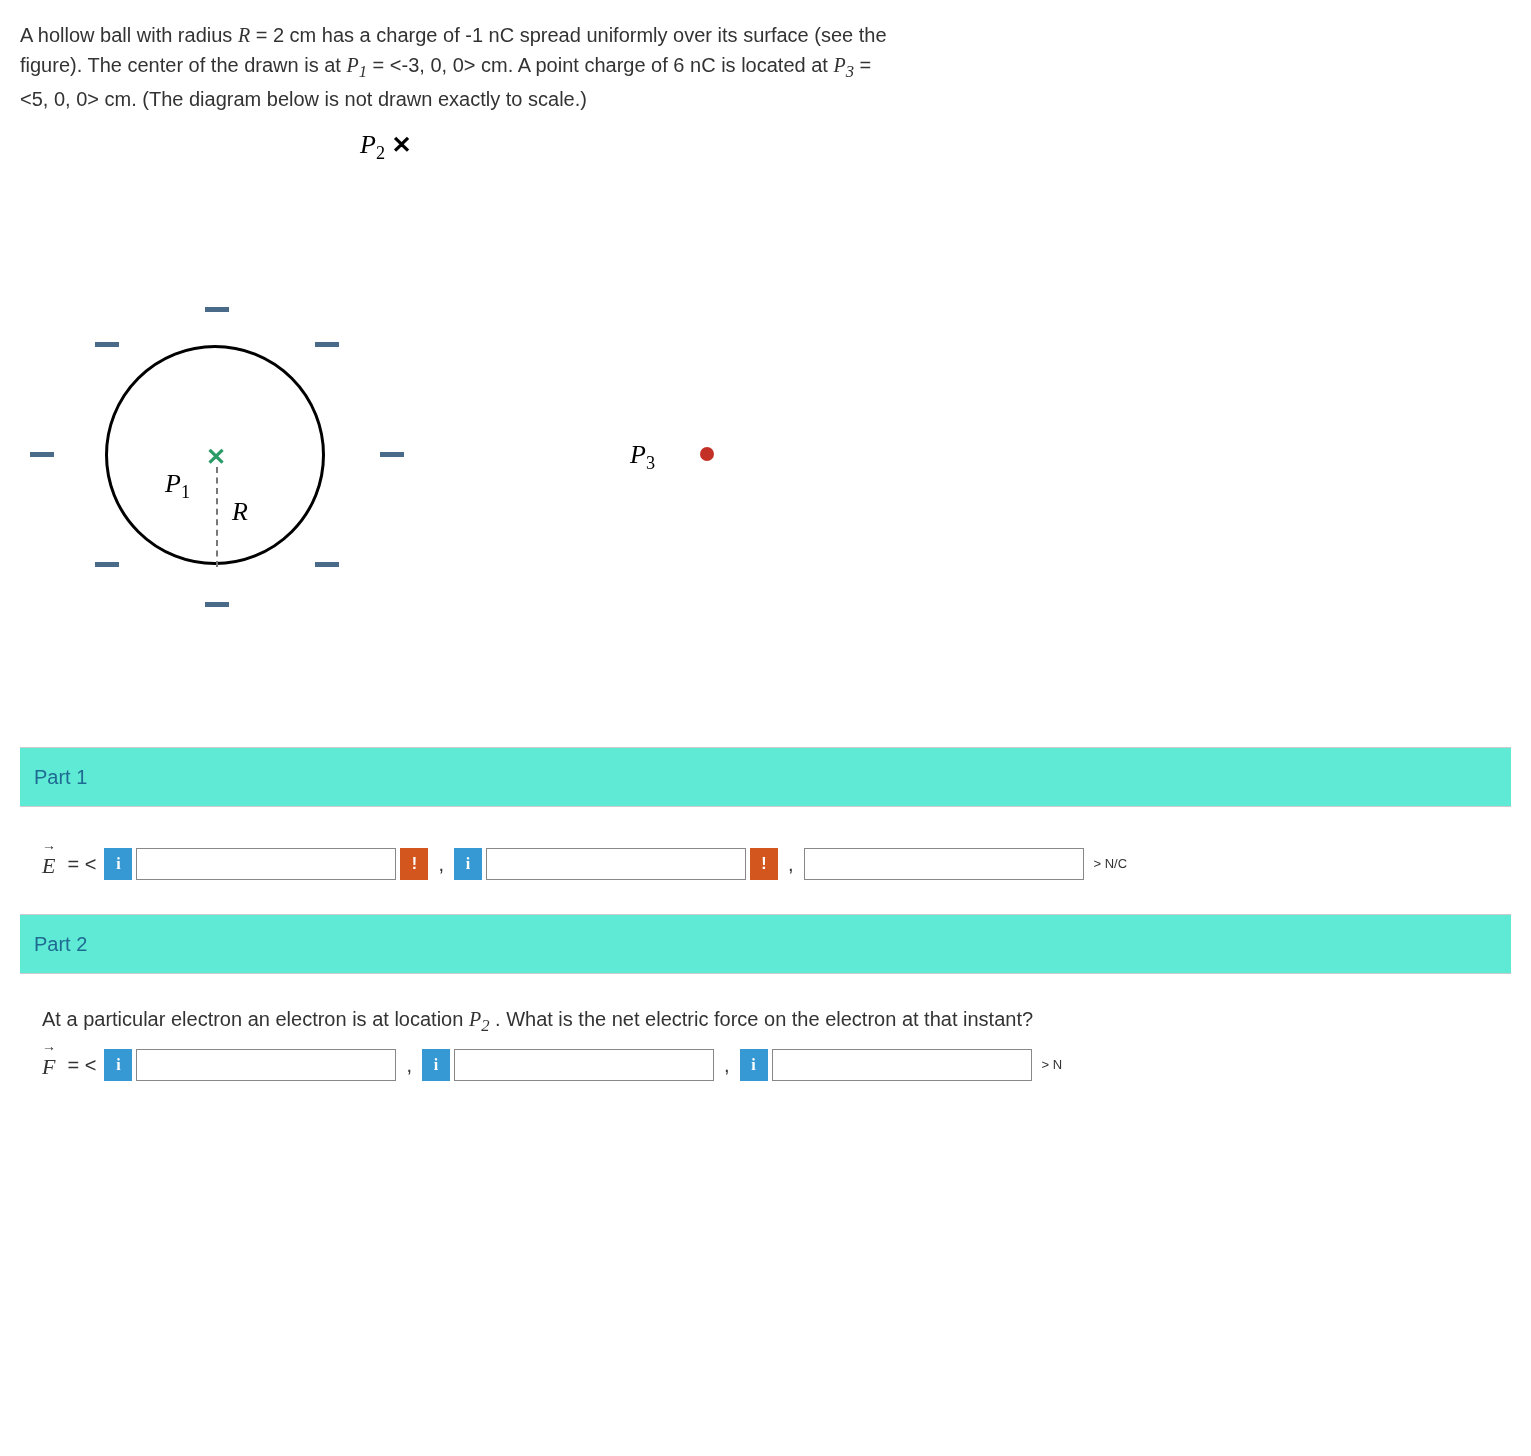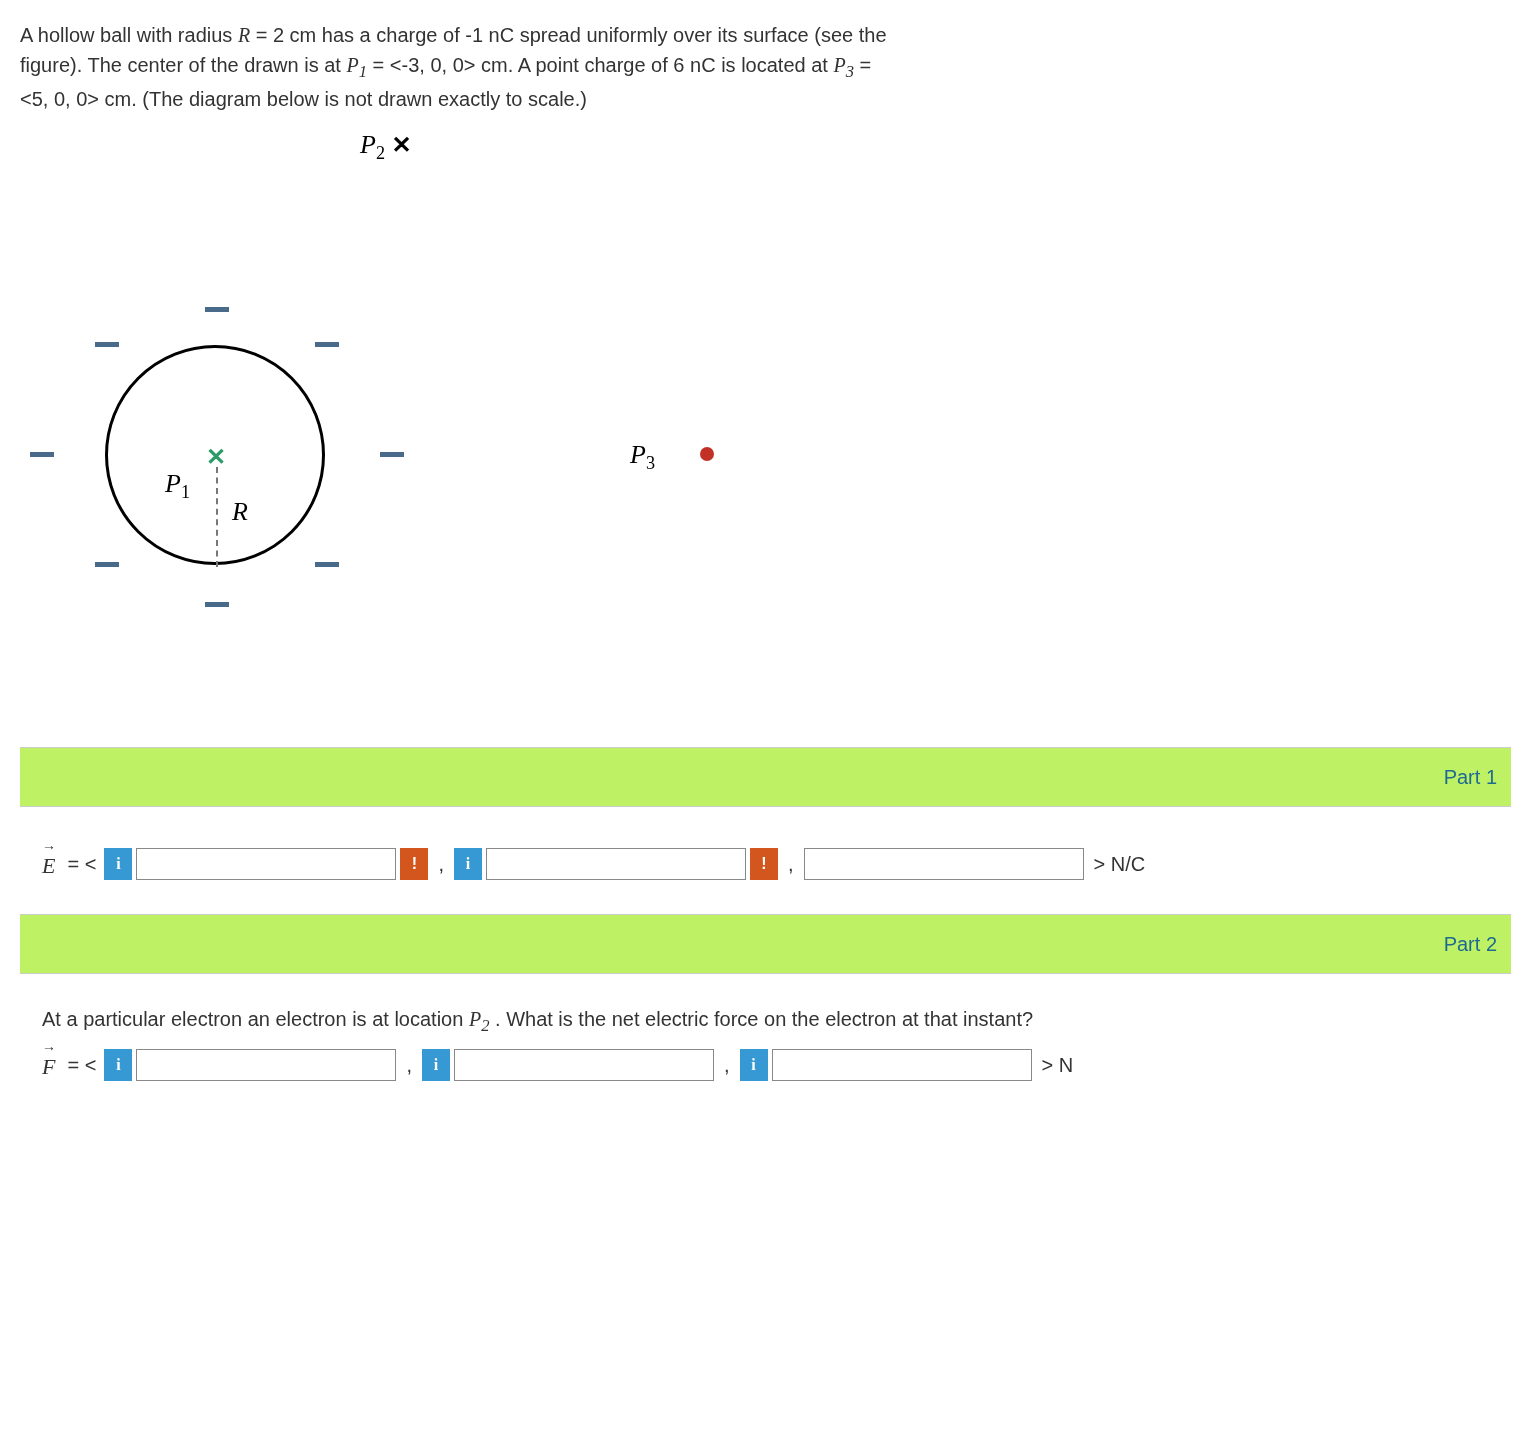--- a/index.html
+++ b/index.html
@@ -71,24 +71,23 @@
   .p3-label .sub { font-size: 0.7em; vertical-align: sub; font-style: normal; }
   .p3-dot {
     position: absolute;
     width: 14px; height: 14px;
     background: #c33126;
     border-radius: 50%;
   }
   .part-block {
     border-top: 1px solid #ccc;
     border-bottom: 1px solid #ccc;
-    background: #bef264;
+    background: #5eead4;
     padding: 8px 10px;
     margin: 14px 0;
-    text-align: right;
   }
   .part-header {
     color: #1f6a92;
     font-size: 20px;
     padding: 6px 4px;
   }
   .part-body {
     padding: 16px 22px 18px 22px;
   }
   .row {
@@ -139,21 +138,21 @@
     height: 32px;
     width: 260px;
     border: 1px solid #888;
     padding: 2px 6px;
     font-size: 16px;
     background: #fff;
   }
   .answer-input.wide { width: 280px; }
   .answer-input.narrow { width: 260px; }
   .comma { margin: 0 6px; font-size: 20px; }
-  .unit { margin-left: 6px; font-size: 20px; }
+  .unit { margin-left: 6px; font-size: 13px; }
 </style>
 </head>
 <body>
 
 <div class="problem-text">
   <span>A hollow ball with radius </span>
   <span class="math-var">R</span>
   <span> = </span>
   <span> 2 cm has a charge of -1 nC spread uniformly over its surface (see the</span>
   <br>

